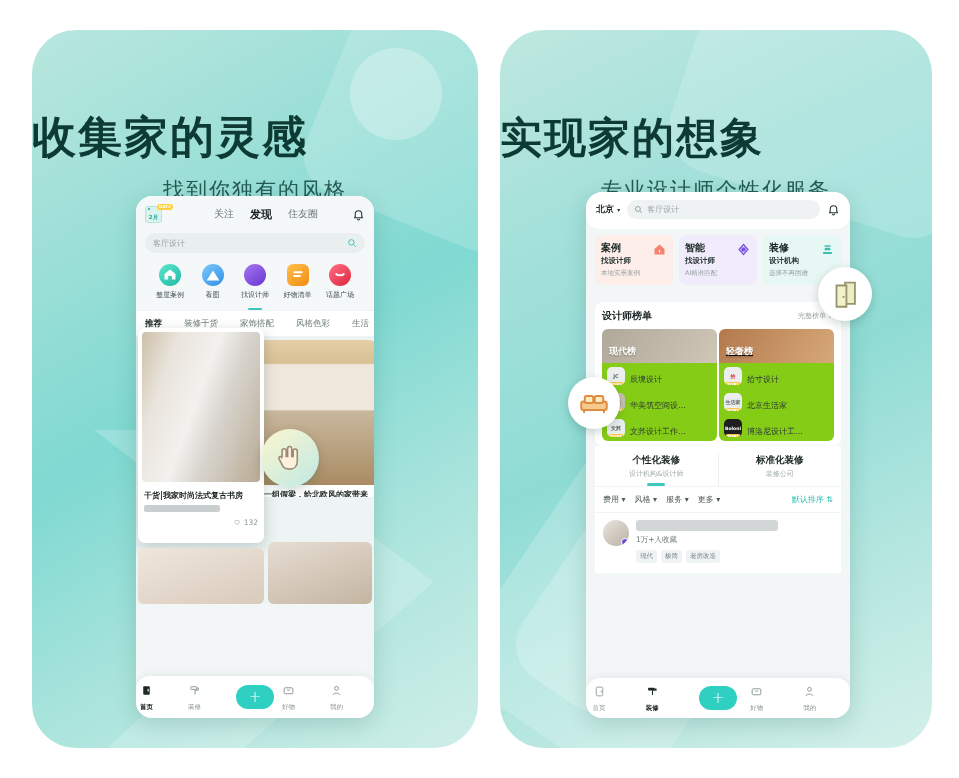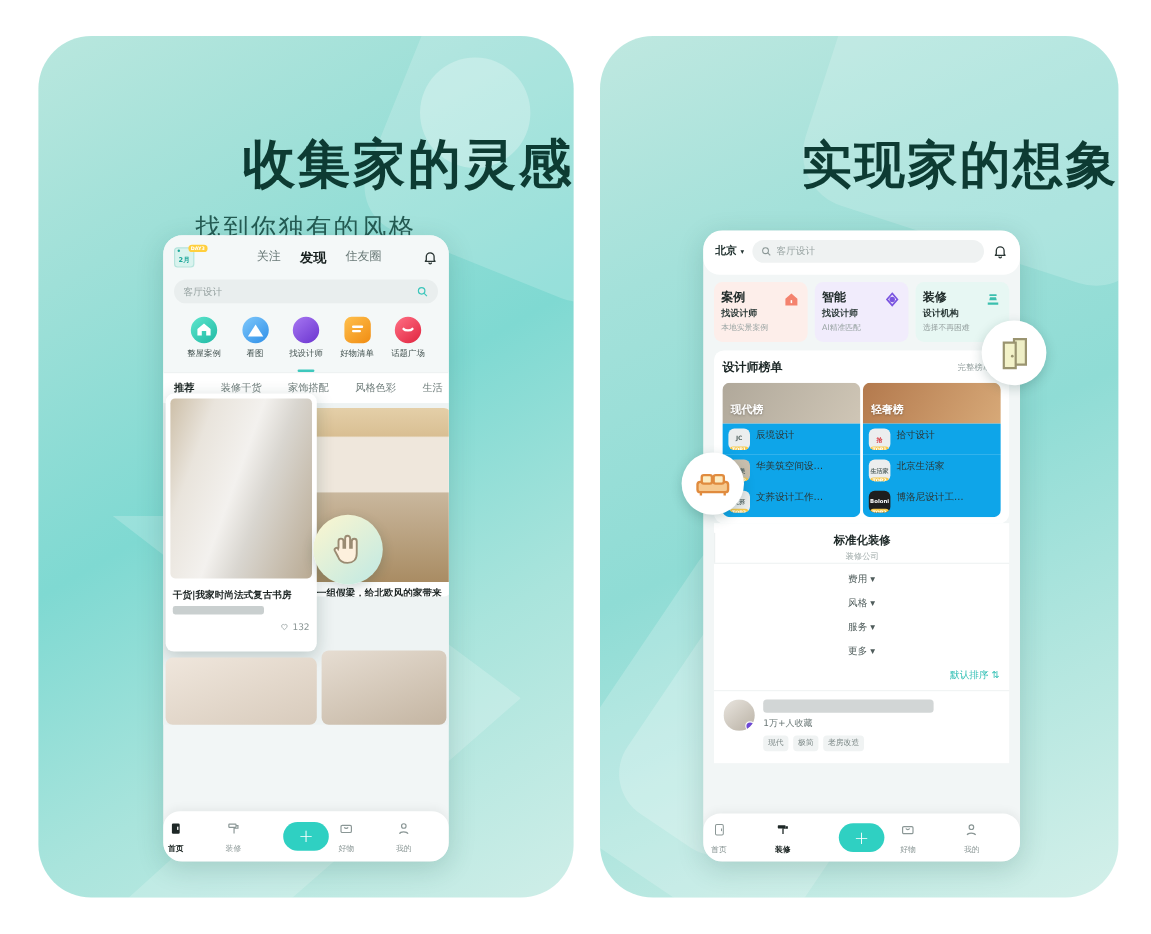--- a/index.html
+++ b/index.html
@@ -20,21 +20,21 @@
       background: linear-gradient(150deg,#b9e7de 0%,#9fe0d8 22%,#7fd9d2 48%,#a9e4dc 72%,#cfeee8 100%); }
   .panel-right { left: 500px; width: 432px;
       background: linear-gradient(155deg,#bfe8e0 0%,#a4e1da 24%,#8fdcd5 52%,#b6e7e0 78%,#d4f0ea 100%); }
 
   .deco { position: absolute; pointer-events: none; }
   .deco-circle { border-radius: 50%; background: rgba(255,255,255,0.28); }
   .deco-wedge  { background: rgba(255,255,255,0.18); }
 
   
   .headline {
-    position: absolute; left: 0; right: 0; text-align: right;
+    position: absolute; left: 0; right: 0; text-align: left;
     color: #0d3b33; font-weight: 700; letter-spacing: 2px;
     font-family: "DejaVu Sans", "Liberation Sans", sans-serif;
   }
   .panel-left  .headline { top: 78px; font-size: 44px; }
   .panel-right .headline { top: 80px; font-size: 42px; }
   .subhead {
     position: absolute; left: 0; right: 0; text-align: center;
     color: #245b53; font-size: 21px; letter-spacing: 2px;
   }
   .panel-left  .subhead { top: 146px; }
@@ -115,44 +115,44 @@
   .rp-sbar { flex:1; height:19px; background:#eff2f2; border-radius:10px; display:flex; align-items:center; gap:4px; padding:0 7px; }
   .rp-sbar span { font-size:8px; color:#9aa5a4; }
 
   .svc-row { display:flex; gap:6px; padding:6px 9px 0; }
   .svc { flex:1; border-radius:7px; padding:6px 6px 7px; position:relative; min-width:0; }
   .svc .t1 { font-size:10px; font-weight:700; color:#1b2625; }
   .svc .t2 { font-size:7.5px; font-weight:700; color:#2c3a38; margin-top:1px; }
   .svc .t3 { font-size:6.5px; color:#98a3a2; margin-top:3px; white-space:nowrap; }
   .svc-ico { position:absolute; right:6px; top:7px; width:15px; height:15px; }
 
-  .rank { background:#fff; margin:7px 9px 0; border-radius:8px; padding:7px 7px 5px; }
+  .rank { background:#fff; margin:17px 9px 0; border-radius:8px; padding:7px 7px 5px; }
   .rank-hd { display:flex; align-items:center; justify-content:space-between; }
   .rank-hd .h { font-size:10px; font-weight:700; color:#1b2625; }
   .rank-hd .m { font-size:7px; color:#9aa5a4; }
   .rank-cols { display:flex; gap:2px; margin-top:6px; }
   .rcol { flex:1; border-radius:6px; overflow:hidden; min-width:0; }
   .rcol-hd { height:34px; display:flex; align-items:flex-end; padding:0 0 5px 7px; }
   .rcol-hd span { font-size:9px; font-weight:700; color:#fff; text-shadow:0 1px 2px rgba(0,0,0,.3); }
-  .rrow { display:flex; align-items:flex-start; gap:5px; padding:4px 5px; background:#0ea5e9; }
+  .rrow { display:flex; align-items:flex-end; gap:5px; padding:4px 5px; background:#84cc16; }
   .ravatar { width:18px; height:18px; border-radius:5px; background:#eceeee; position:relative; flex:none;
              font-size:5px; color:#5c6a68; display:flex; align-items:center; justify-content:center; overflow:hidden; font-weight:700;}
   .rtop { position:absolute; left:1px; bottom:-3px; background:#f5c84b; color:#fff; font-size:4px;
           border-radius:3px; padding:0 2px; line-height:6px; }
   .rname { font-size:8px; color:#2b3736; white-space:nowrap; overflow:hidden; text-overflow:ellipsis; }
 
   .modes { background:#fff; margin:0 9px; padding:8px 0 0; display:flex; }
   .mode { flex:1; text-align:center; }
   .mode .m1 { font-size:9.5px; font-weight:700; color:#1b2625; }
   .mode .m2 { font-size:7px; color:#a0abaa; margin-top:2px; }
   .mode .bar { width:18px; height:2.5px; border-radius:2px; background:#3ec8bd; margin:4px auto 0; }
   .mode-sep { width:1px; background:#edf1f1; }
 
   .filters { background:#fff; margin:0 9px; padding:7px 8px 7px; display:flex; align-items:center; gap:9px;
-             border-top:1px solid #f1f4f4;flex-direction:column; }
+             border-top:1px solid #f1f4f4; }
   .filters span { font-size:8px; color:#4f5c5b; white-space:nowrap; }
   .filters .sort { margin-left:auto; color:#2fbfb4; }
 
   .reslist { background:#fff; margin:0 9px; padding:7px 8px 10px; border-top:1px solid #f1f4f4; }
   .res { display:flex; gap:7px; align-items:flex-start; }
   .res-av { width:26px; height:26px; border-radius:50%; background:#f0f2f2; flex:none; position:relative; overflow:hidden; }
   .res-dot { position:absolute; right:0; bottom:0; width:8px; height:8px; border-radius:50%; background:#6d48d6; border:1.5px solid #fff; }
   .res-body { flex:1; min-width:0; }
   .res-blur { height:11px; width:72%; border-radius:3px; background:#d2d6d6; }
   .res-sub { font-size:7.5px; color:#6a7776; margin-top:4px; }
@@ -345,20 +345,21 @@
   </div>
 
   <div class="panel panel-right">
     <div class="deco deco-wedge" style="left:190px;top:-80px;width:300px;height:260px;transform:rotate(18deg);border-radius:46px;"></div>
     <div class="deco" style="left:10px;top:430px;width:230px;height:300px;background:rgba(255,255,255,0.20);
                 border-radius:56px;transform:rotate(34deg);"></div>
     <div class="deco" style="left:48px;top:470px;width:130px;height:210px;background:rgba(255,255,255,0.22);
                 border-radius:40px;transform:rotate(34deg);"></div>
 
     <div class="headline">实现家的想象</div>
+    <div class="subhead">专业设计师个性化服务</div>
 
     <div class="phone phone-right">
 
       <div class="rp-head">
         <div class="rp-srow">
           <div class="rp-city">
             <span>北京</span>
             <span style="font-size:6px;">▾</span>
           </div>
           <div class="rp-sbar">
@@ -433,21 +434,21 @@
             <div class="rrow">
               <div class="ravatar">
                 <span>文荞</span>
                 <div class="rtop">TOP3</div>
               </div>
               <div class="rname">文荞设计工作…</div>
             </div>
           </div>
 
           <div class="rcol">
-            <div class="rcol-hd" style="background:linear-gradient(120deg,#b3794d,#d7a978);">
+            <div class="rcol-hd" style="background:linear-gradient(120deg,#b3794d,#d7a978);text-decoration:underline;">
               <span>轻奢榜</span>
             </div>
             <div class="rrow">
               <div class="ravatar" style="color:#d8343c;">
                 <span>拾</span>
                 <div class="rtop">TOP1</div>
               </div>
               <div class="rname">拾寸设计</div>
             </div>
             <div class="rrow">
@@ -462,20 +463,25 @@
                 <span>Boloni</span>
                 <div class="rtop">TOP3</div>
               </div>
               <div class="rname">博洛尼设计工…</div>
             </div>
           </div>
         </div>
       </div>
 
       <div class="modes">
+        <div class="mode">
+          <div class="m1">个性化装修</div>
+          <div class="m2">设计机构&amp;设计师</div>
+          <div class="bar"></div>
+        </div>
         <div class="mode-sep"></div>
         <div class="mode">
           <div class="m1">标准化装修</div>
           <div class="m2">装修公司</div>
         </div>
       </div>
 
       <div class="filters">
         <span><b style="font-weight:400">费用</b> <i style="font-style:normal">▾</i></span>
         <span><b style="font-weight:400">风格</b> <i style="font-style:normal">▾</i></span>

